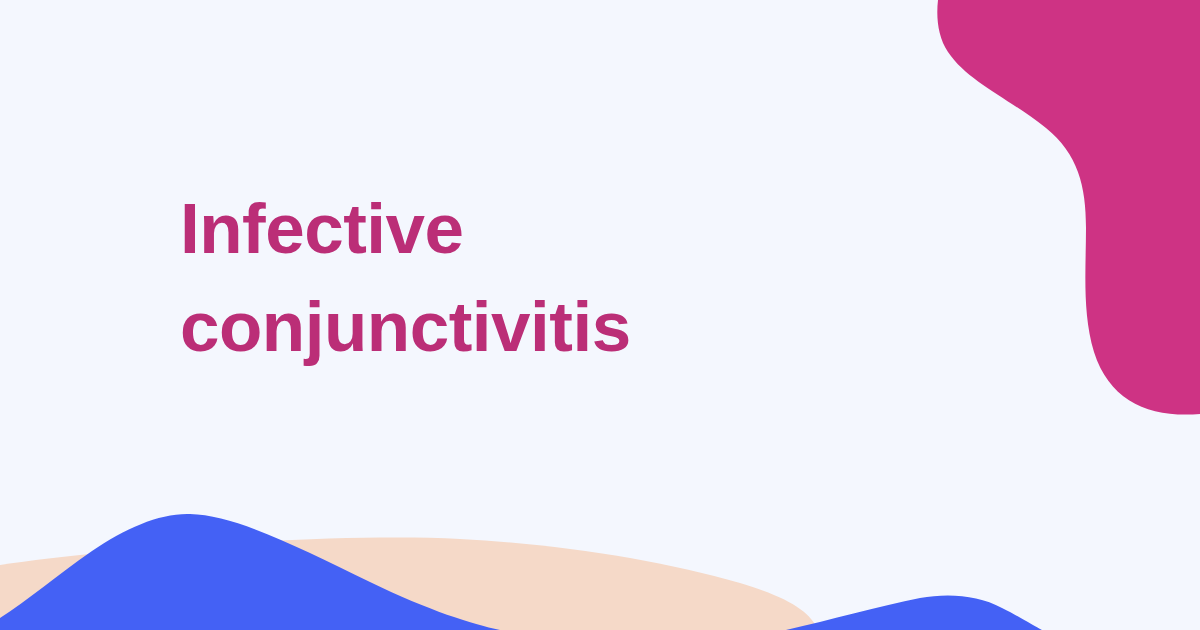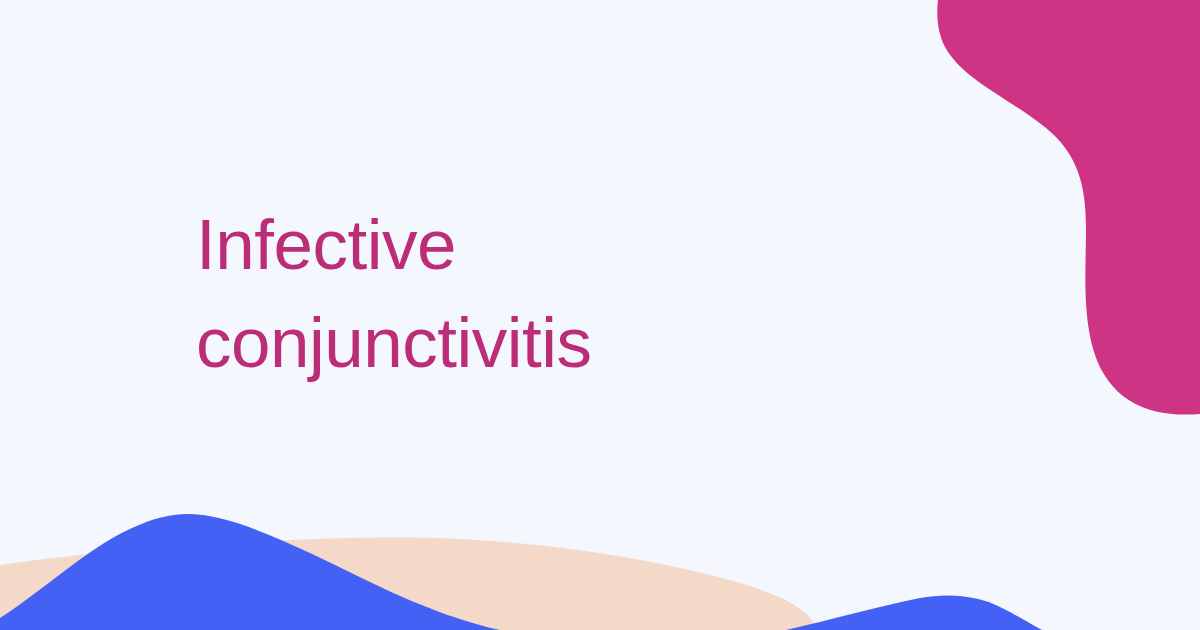--- a/index.html
+++ b/index.html
@@ -25,25 +25,25 @@
     pointer-events: none;
   }
   #title-block {
     position: absolute;
     left: 180px;
     top: 180px;
     width: 700px;
     z-index: 2;
   }
   #card-title {
-    margin: 16px;
+    margin: 0;
     font-family: "Liberation Sans", sans-serif;
     font-size: 71px;
     line-height: 98px;
-    font-weight: 400;
+    font-weight: 700;
     letter-spacing: -0.5px;
     color: #bb2e77;
     white-space: pre-line;
   }
 </style>
 </head>
 <body>
 
 <div id="canvas">
 

